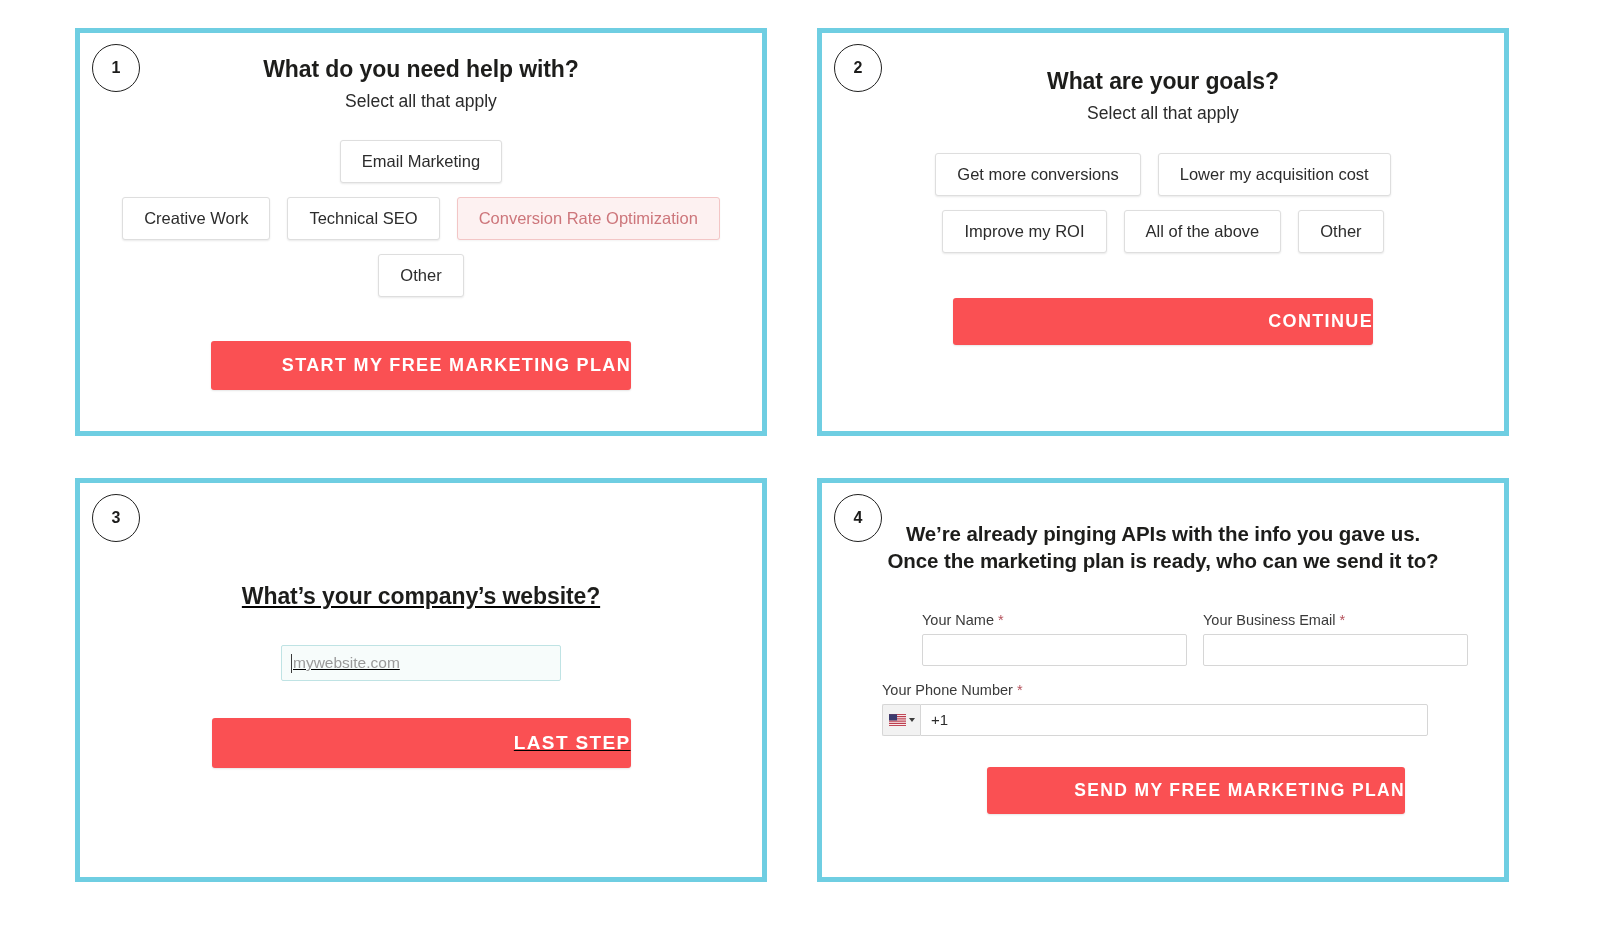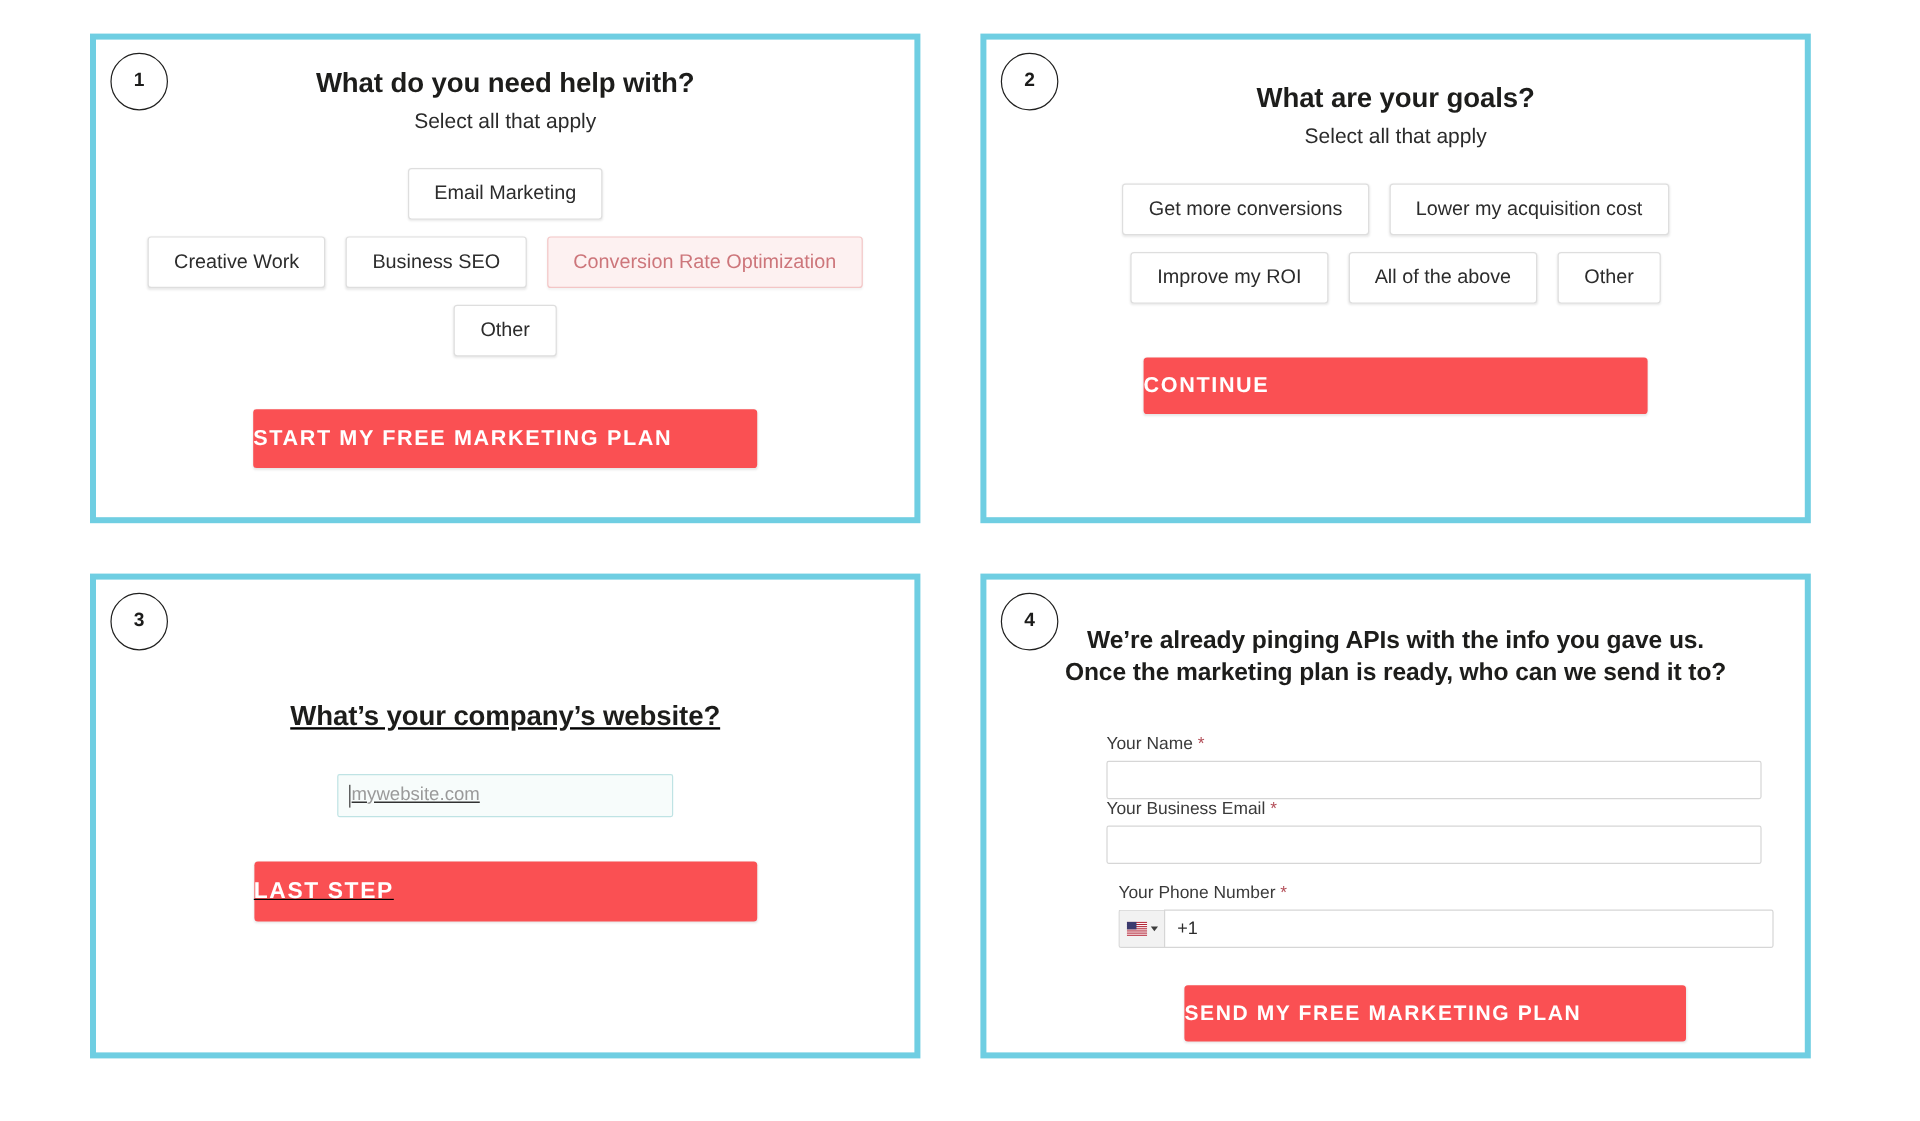--- a/index.html
+++ b/index.html
@@ -98,21 +98,21 @@
     display: block;
     background: #fa5053;
     color: #ffffff;
     border: none;
     border-radius: 3px;
     font-family: "Liberation Sans", sans-serif;
     font-size: 18px;
     font-weight: 700;
     letter-spacing: 1.35px;
     text-transform: uppercase;
-    text-align: left;
+    text-align: right;
     cursor: pointer;
     box-shadow: 0 1px 2px rgba(0,0,0,0.10);
   }
 
   
   #panel-1 .inner { padding: 23px 22px 0 22px; }
   #panel-1 .cta { width: 420px; height: 49px; margin: 44px auto 0 auto; }
 
   
   #panel-2 .inner { padding: 35px 22px 0 22px; }
@@ -143,27 +143,26 @@
     margin-right: 1px;
   }
   #panel-3 .cta { width: 419px; height: 50px; margin: 37px auto 0 auto; font-size: 19px; }
 
   
   #panel-4 .inner { padding: 37px 22px 0 22px; }
   #panel-4 .q-title { line-height: 1.33; font-size: 20.5px; }
 
   .form-grid {
     display: flex;
-    gap: 0;
+    gap: 16px;
     margin: 37px 0 0 78px;
     width: 546px;
-    flex-direction: column;
   }
   .field { flex: 1; }
-  .field-wide { margin: 16px 0 0 88px; width: 546px; }
+  .field-wide { margin: 16px 0 0 38px; width: 546px; }
   .field-label {
     font-size: 14.5px;
     color: #3a3a3a;
     margin-bottom: 6px;
     display: block;
   }
   .req { color: #b4505a; }
   .text-input {
     width: 100%;
     height: 32px;
@@ -223,21 +222,21 @@
     <div class="inner">
       <h2 class="q-title">What do you need help with?</h2>
       <p class="q-sub">Select all that apply</p>
 
       <div class="chip-row" style="margin-top:28px;">
         <button class="chip">Email Marketing</button>
       </div>
 
       <div class="chip-row">
         <button class="chip">Creative Work</button>
-        <button class="chip">Business SEO</button>
+        <button class="chip">Technical SEO</button>
         <button class="chip selected">Conversion Rate Optimization</button>
       </div>
 
       <div class="chip-row">
         <button class="chip">Other</button>
       </div>
 
       <button class="cta">Start My Free Marketing Plan</button>
     </div>
   </section>

